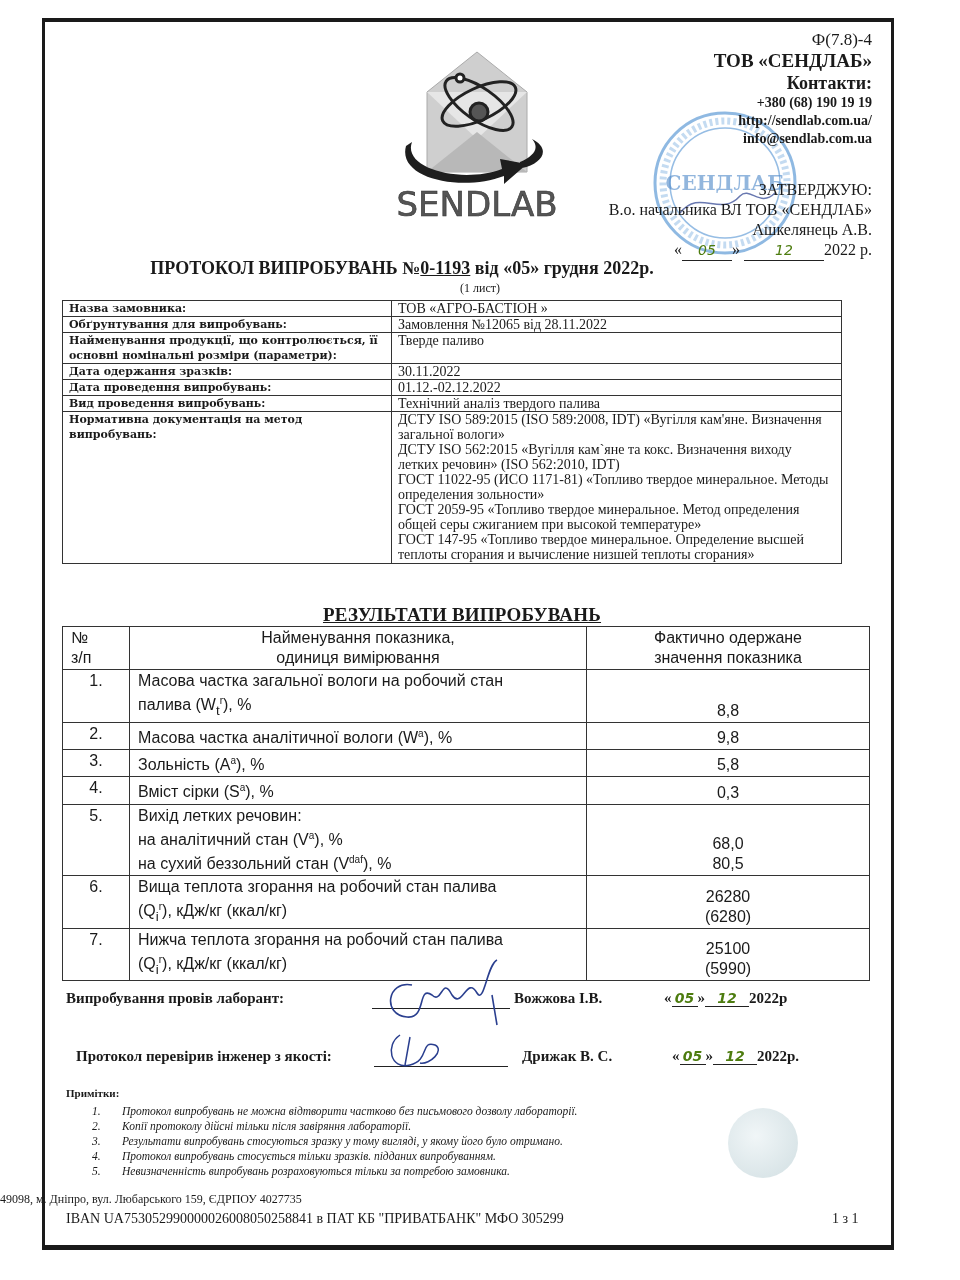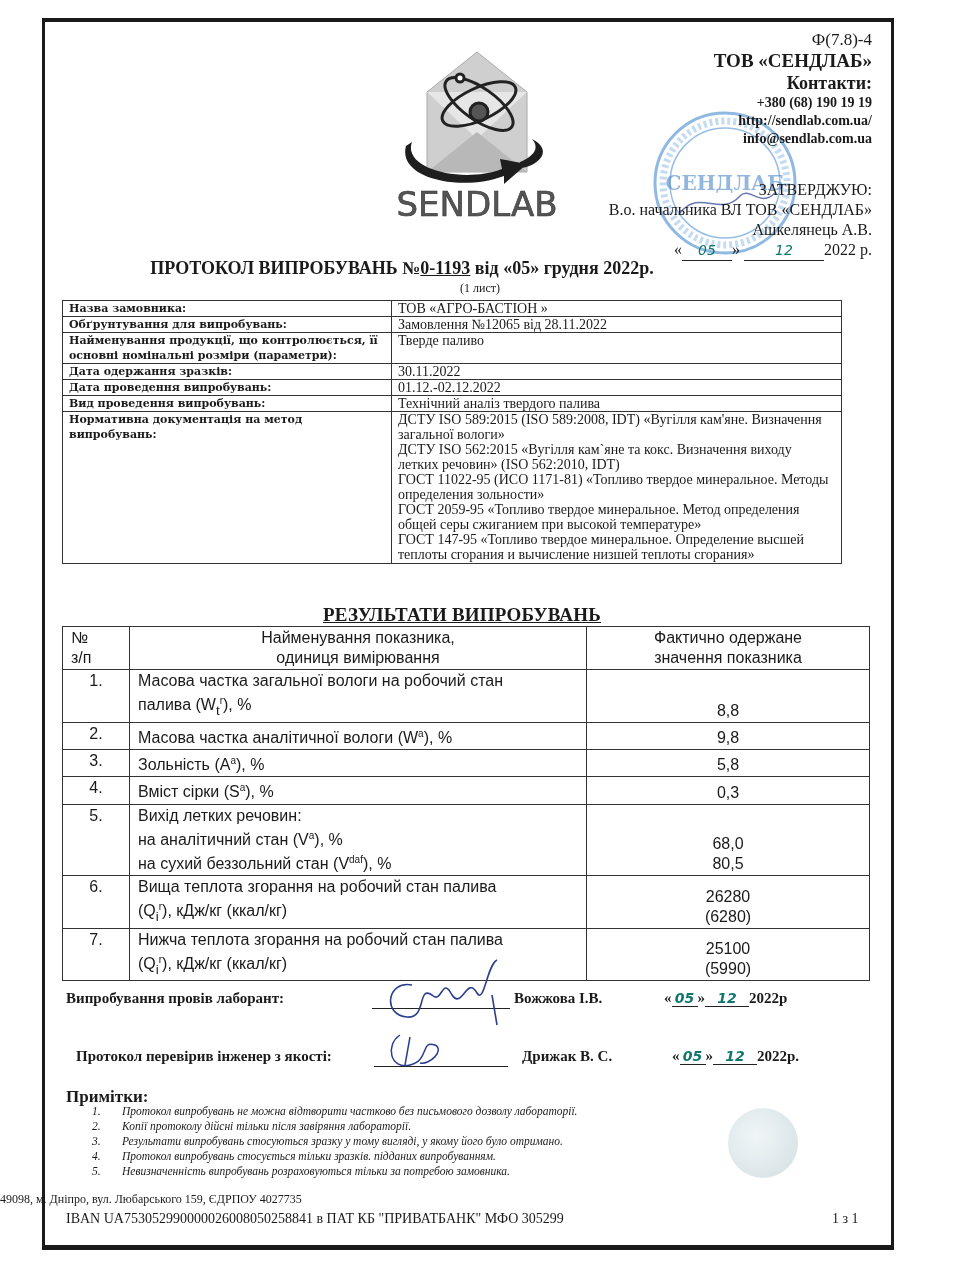--- a/index.html
+++ b/index.html
@@ -7,21 +7,21 @@
   .frame { position:absolute; left:42px; top:18px; width:852px; height:1232px; border:3px solid #1a1a1a; border-top-width:4px; border-bottom-width:5px; box-sizing:border-box; }
 
   
   .hdr-right { position:absolute; right:88px; top:30px; text-align:right; font-weight:bold; }
   .hdr-right .form-code { font-weight:normal; font-size:17px; line-height:20px; }
   .hdr-right .company { font-size:19px; line-height:22px; }
   .hdr-right .contacts { font-size:18px; line-height:22px; }
   .hdr-right .small { font-size:14px; line-height:18px; }
 
   .approve { position:absolute; right:88px; top:180px; text-align:right; font-size:16px; line-height:20px; }
-  .uline { display:inline-block; border-bottom:1px solid #222; min-width:60px; text-align:center; font-style:italic; color:#0f766e; font-family:"DejaVu Sans", sans-serif; font-size:14px; }
+  .uline { display:inline-block; border-bottom:1px solid #222; min-width:60px; text-align:center; font-style:italic; color:#4d7c0f; font-family:"DejaVu Sans", sans-serif; font-size:14px; }
 
   
   .logo { position:absolute; left:392px; top:44px; width:170px; height:180px; }
 
   
   .title { position:absolute; left:0; width:804px; top:258px; text-align:center; font-size:18px; font-weight:bold; }
   .title .num { text-decoration:underline; }
   .subtitle { position:absolute; left:0; width:960px; top:281px; text-align:center; font-size:12px; }
 
   
@@ -43,21 +43,21 @@
   .results th.val { width:266px; }
   .results sup { font-size:10px; }
 
   
   .sig-row { position:absolute; font-weight:bold; font-size:15px; }
   .sig-label { position:absolute; }
   .sig-line { position:absolute; border-bottom:1px solid #222; height:18px; }
   .scribble { position:absolute; }
 
   
-  .notes-title { position:absolute; left:66px; top:1087px; font-weight:bold; font-size:17px; }
+  .notes-title { position:absolute; left:66px; top:1087px; font-weight:bold; font-size:11px; }
   .notes { position:absolute; left:92px; top:1104px; font-style:italic; font-size:11.5px; line-height:15px; margin:0; padding:0; list-style:none; }
   .notes li span.idx { display:inline-block; width:30px; }
 
   .footer1 { position:absolute; left:0; width:932px; top:1192px; font-size:12px; }
   .footer2 { position:absolute; left:66px; top:1211px; font-size:14px; }
   .footer2 .page { position:absolute; left:766px; top:0; white-space:nowrap; }
 
   .stamp { position:absolute; left:650px; top:108px; width:150px; height:150px; }
   .holo { position:absolute; left:728px; top:1108px; width:70px; height:70px; border-radius:50%; background:radial-gradient(circle at 40% 40%, #eef4f6, #c9d9dd); opacity:0.85; }
 </style>

